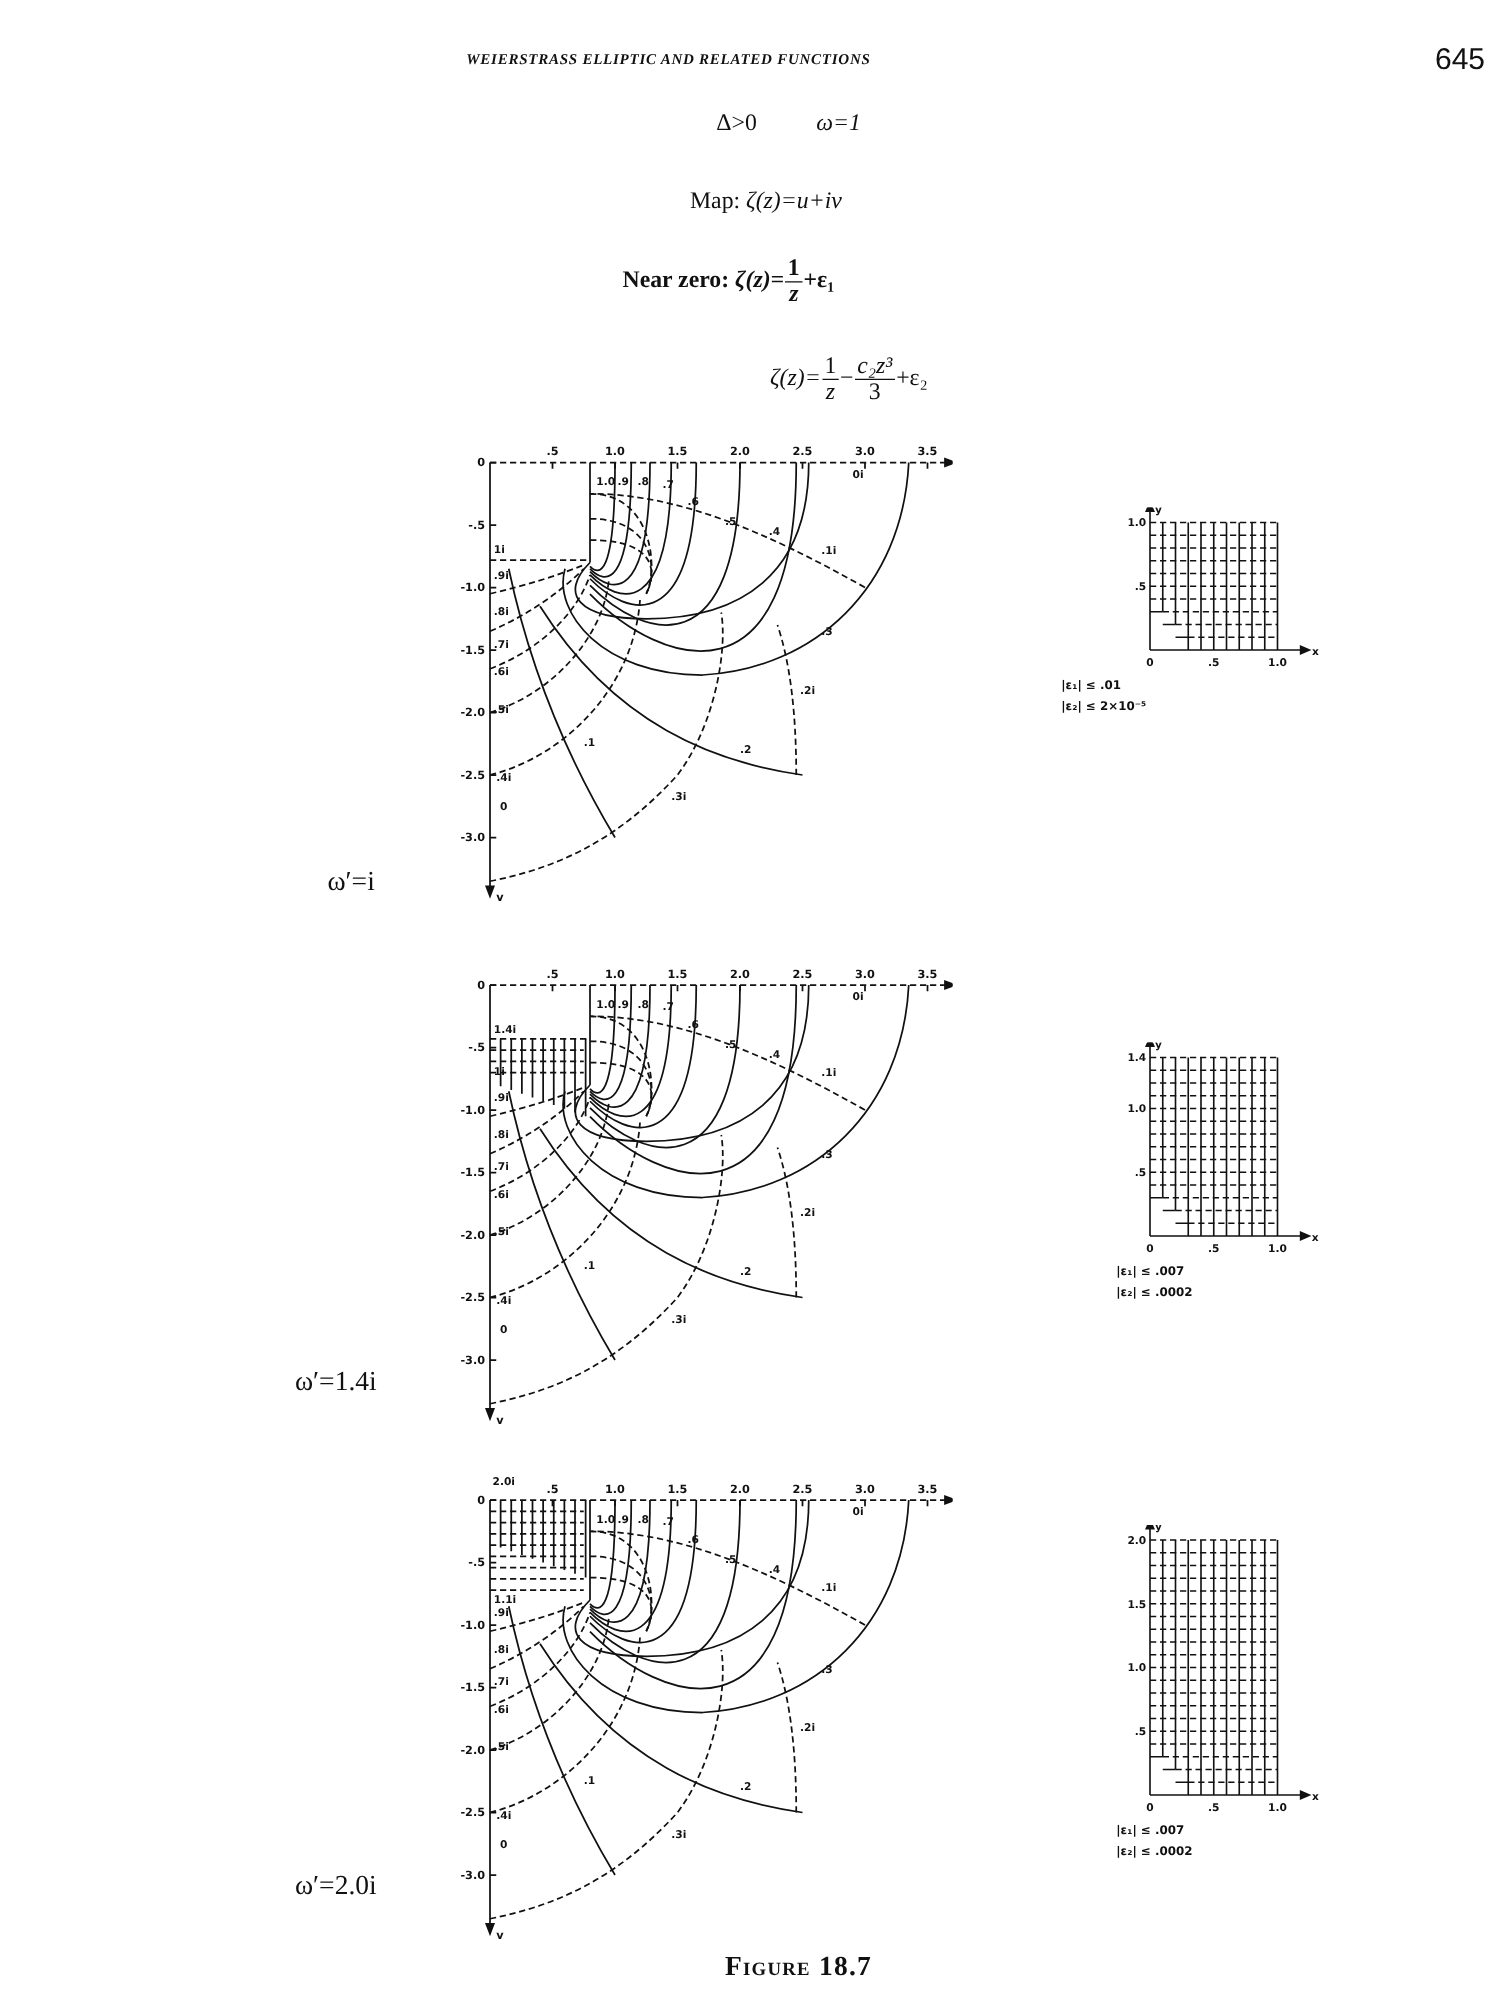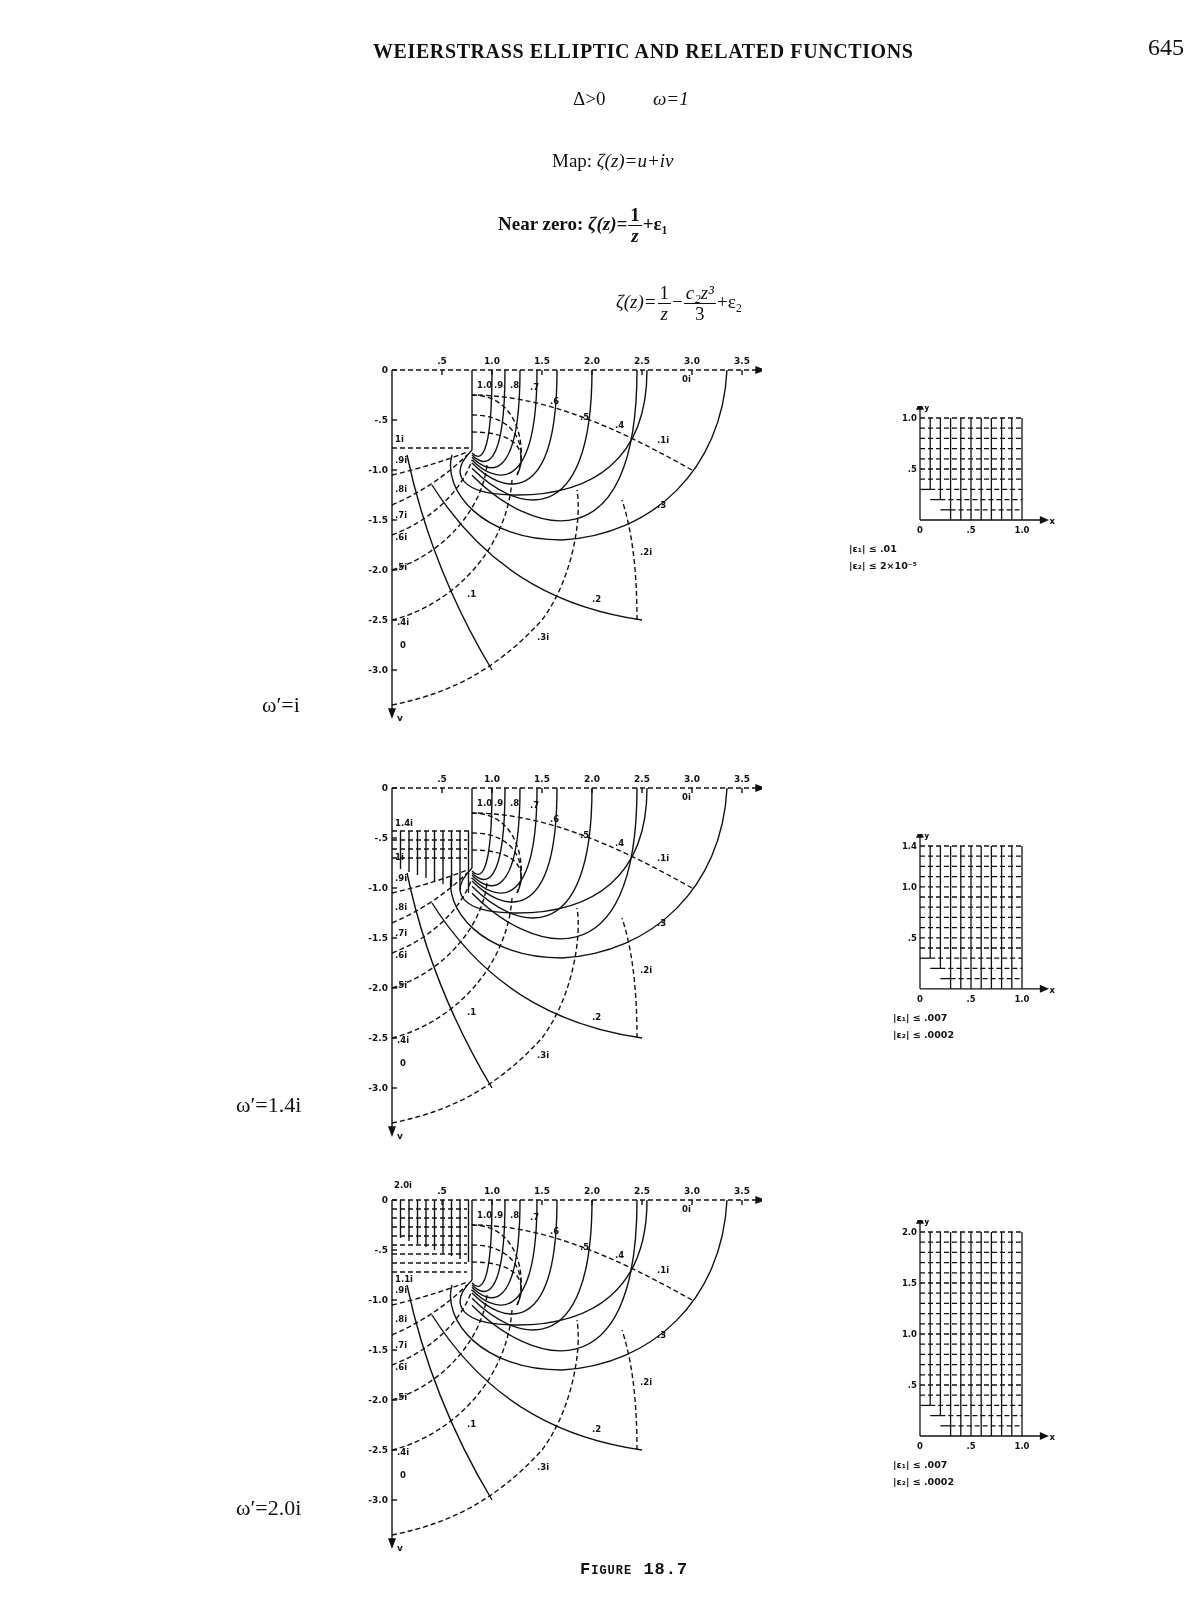--- a/index.html
+++ b/index.html
@@ -1,26 +1,26 @@
 <!DOCTYPE html>
 <html><head>
 <meta charset="utf-8">
 <style>
   html,body{margin:0;padding:0;background:#fff;}
   body{width:1191px;height:1599px;position:relative;overflow:hidden;font-family:"DejaVu Serif",serif;color:#111;}
   .abs{position:absolute;}
-  .running-head{left:373px;top:40px;font-size:20px;letter-spacing:0.6px;font-weight:bold;font-family:"Liberation Serif",serif;}
-  .page-num{left:1148px;top:34px;font-size:24px;font-family:Liberation Serif, serif;}
+  .running-head{left:373px;top:40px;font-size:12px;letter-spacing:0.6px;font-weight:bold;font-family:"Liberation Serif",serif;font-style:italic;}
+  .page-num{left:1148px;top:34px;font-size:24px;font-family:Liberation Sans, sans-serif;}
   .eq{font-family:"Liberation Serif",serif;font-size:19px;white-space:nowrap;}
   .eq i{font-style:italic;}
   .frac{display:inline-block;vertical-align:middle;text-align:center;line-height:1.05;margin:0 1px;}
   .frac .num{display:block;border-bottom:1.3px solid #111;padding:0 2px;}
   .frac .den{display:block;font-style:italic;}
   .omega-label{font-family:"Liberation Serif",serif;font-size:22px;font-weight:normal;}
-  .caption{left:580px;top:1560px;font-family:Liberation Mono, monospace;font-size:17px;font-weight:bold;letter-spacing:1px;}
+  .caption{left:580px;top:1560px;font-family:Liberation Serif, serif;font-size:22px;font-weight:bold;letter-spacing:1px;}
   .caption .sc{font-variant:small-caps;}
   svg text{font-family:"DejaVu Sans",sans-serif;font-weight:bold;}
   .err{font-family:"DejaVu Sans",sans-serif;font-size:9.5px;font-weight:bold;line-height:17px;}
 </style>
 </head>
 <body>
 
 <div class="abs running-head">WEIERSTRASS ELLIPTIC AND RELATED FUNCTIONS</div>
 <div class="abs page-num">645</div>
 

